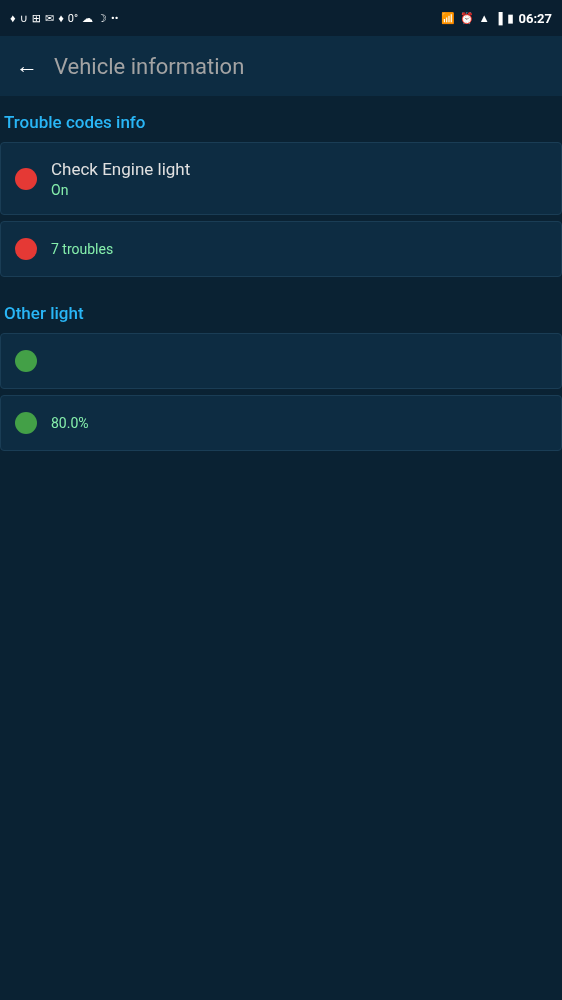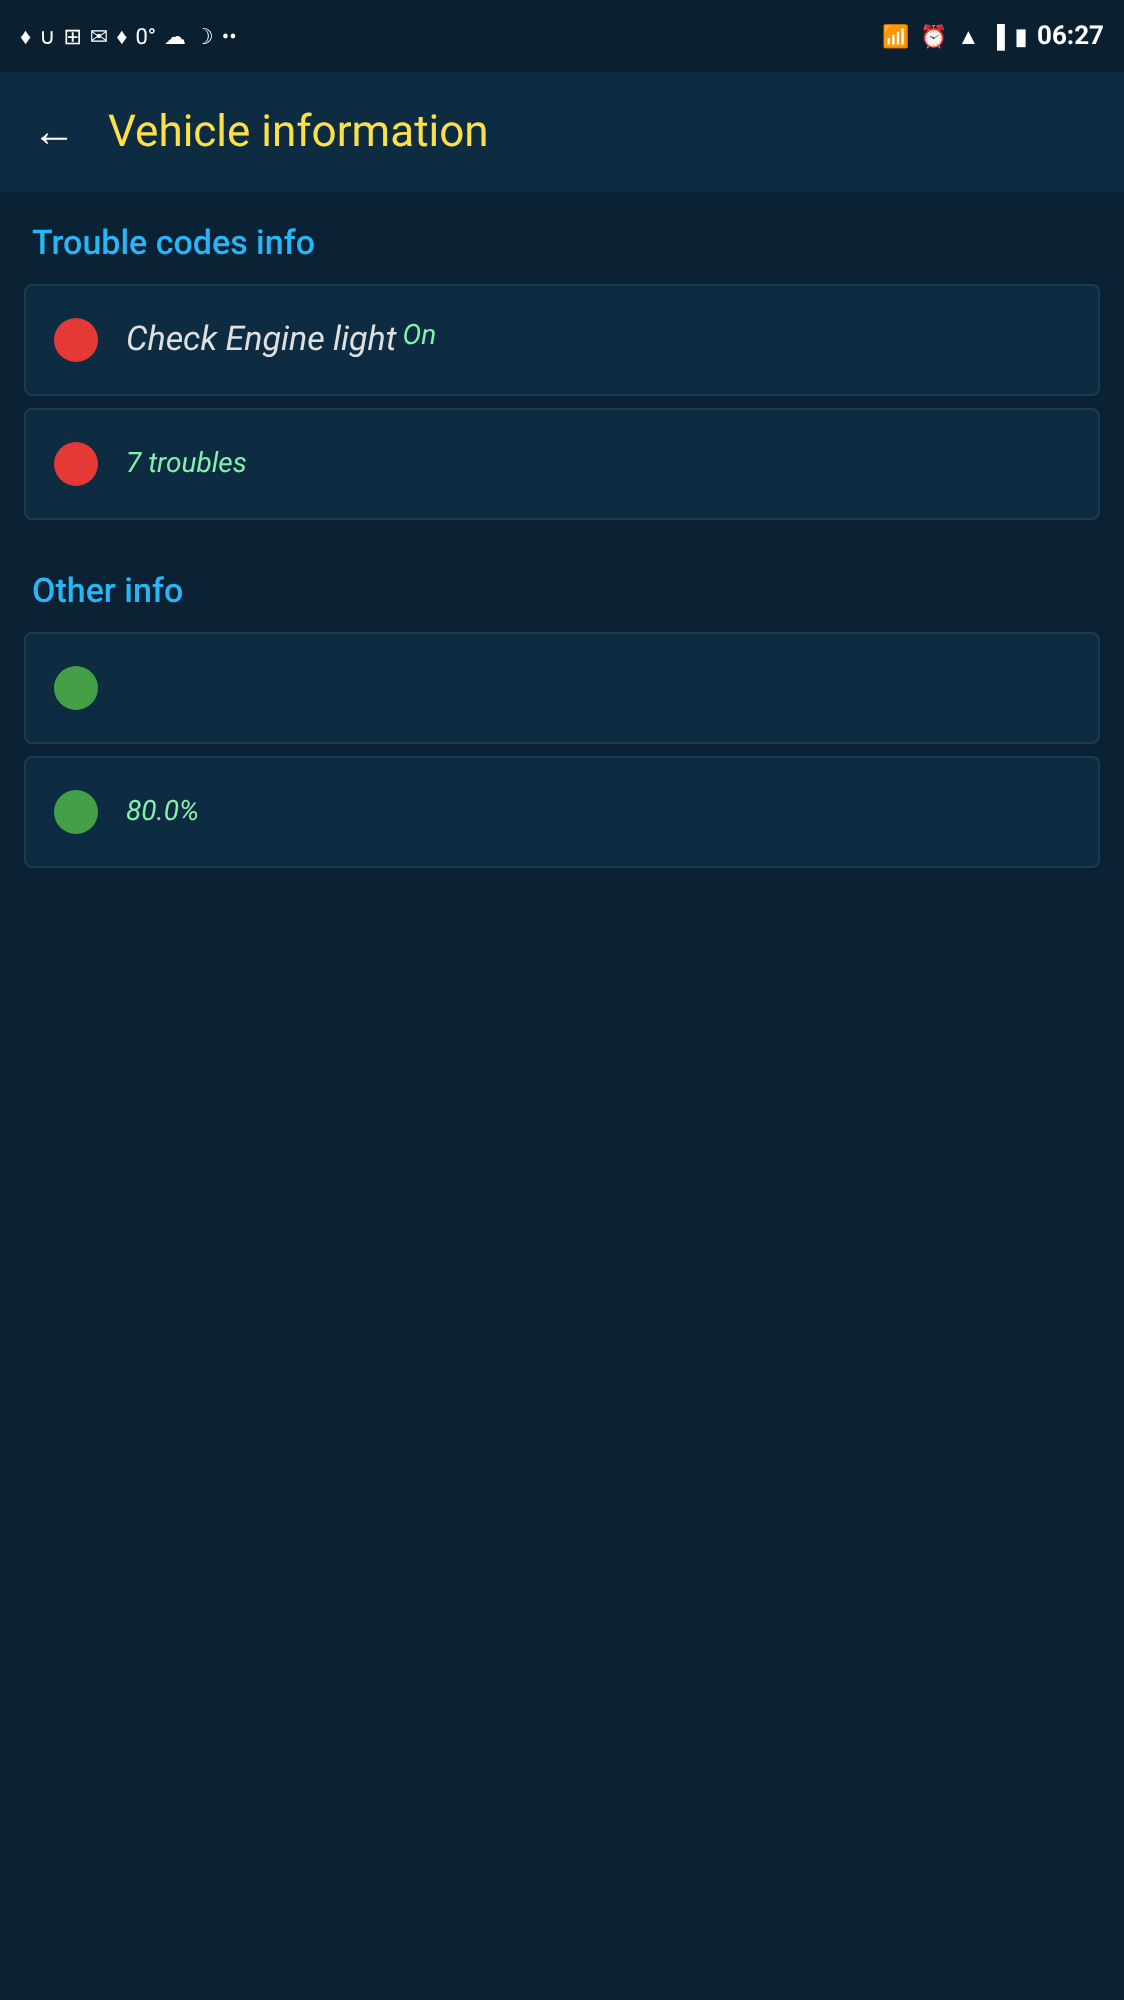--- a/index.html
+++ b/index.html
@@ -51,26 +51,26 @@
       gap: 16px;
     }
     .back-arrow {
       font-size: 22px;
       color: #ffffff;
       cursor: pointer;
     }
     .app-bar-title {
       font-size: 22px;
       font-weight: 400;
-      color: #fde047;
+      color: #a3a3a3;
     }
 
     
     .content {
-      padding: 16px 12px;
+      padding: 16px 0;
     }
 
     
     .section-header {
       font-size: 17px;
       font-weight: 500;
       color: #29b6f6;
       margin-bottom: 10px;
       padding-left: 4px;
     }
@@ -91,23 +91,22 @@
       width: 22px;
       height: 22px;
       border-radius: 50%;
       flex-shrink: 0;
     }
     .dot-red { background-color: #e53935; }
     .dot-green { background-color: #43a047; }
 
     .card-text {
       display: flex;
-      flex-direction: row;
+      flex-direction: column;
       gap: 3px;
-      font-style: italic;
     }
     .card-title {
       font-size: 17px;
       font-weight: 400;
       color: #e0e0e0;
     }
     .card-subtitle {
       font-size: 14px;
       color: #86efac;
     }
@@ -160,21 +159,21 @@
 
   <div class="info-card">
     <div class="status-dot dot-red"></div>
     <div class="card-text">
       <span class="card-subtitle">7 troubles</span>
     </div>
   </div>
 
   <div class="section-gap"></div>
 
-  <div class="section-header">Other info</div>
+  <div class="section-header">Other light</div>
 
   <div class="info-card">
     <div class="status-dot dot-green"></div>
   </div>
 
   <div class="info-card">
     <div class="status-dot dot-green"></div>
     <div class="card-text">
       <span class="card-subtitle">80.0%</span>
     </div>

